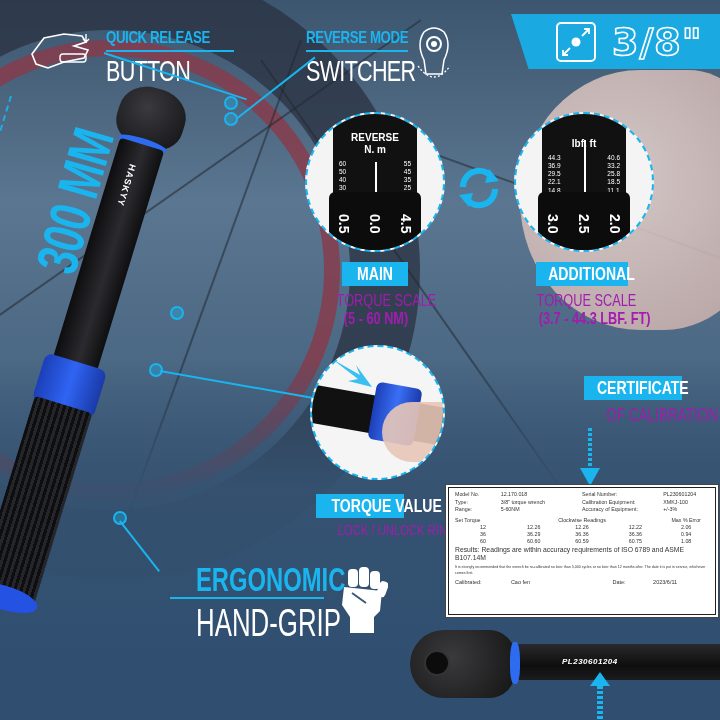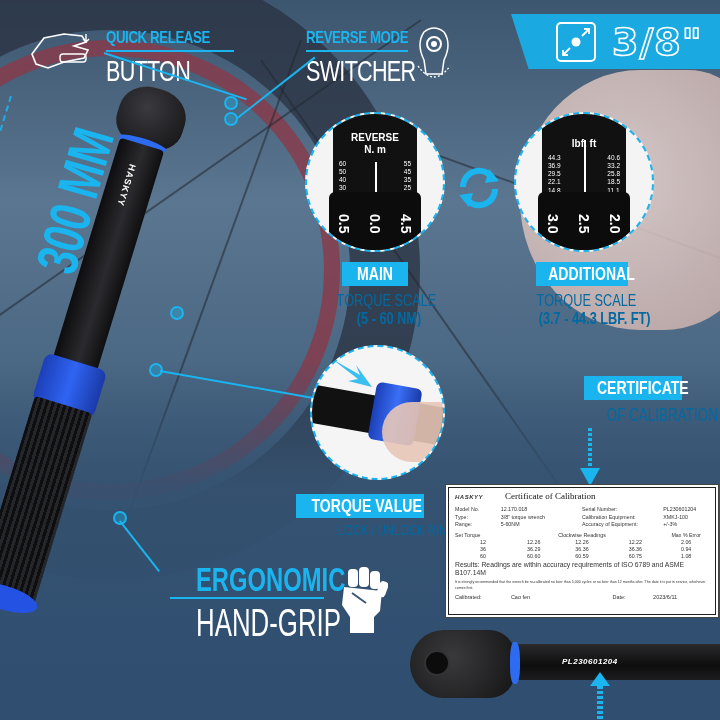--- a/index.html
+++ b/index.html
@@ -52,21 +52,21 @@
   .zoom-circle { position: absolute; border-radius: 50%; background: #f4f4f4; border: 2px dashed #1ab4ef; outline: 5px solid rgba(255,255,255,.0); overflow: hidden; }
   .scale-col { position: absolute; left: 50%; top: 0; width: 84px; margin-left: -42px; height: 100%; background: #111; }
   .scale-title { color: #fff; font-weight: 700; font-size: 10px; text-align: center; margin-top: 18px; line-height: 1.2; }
   .scale-nums { display: flex; justify-content: space-between; color: #fff; font-size: 6.5px; padding: 4px 6px 0; line-height: 1.25; }
   .scale-bottom { position: absolute; bottom: 0; left: -4px; width: 92px; height: 58px; background: #0c0c0d; border-radius: 6px 6px 0 0; color: #fff; font-size: 14px; font-weight: 700; display: flex; justify-content: space-around; padding-top: 22px; }
   .scale-bottom span { writing-mode: vertical-rl; }
   .tick-center { position: absolute; left: 50%; top: 48px; width: 1.5px; height: 110px; background: #fff; }
 
   .tag { position: absolute; background: #1ab4ef; color: #fff; font-weight: 700; font-size: 18px; text-align: center; line-height: 24px; white-space: nowrap; }
   .tag span { display: inline-block; transform: scaleX(.78); }
-  .sub { position: absolute; color: #0369a1; font-size: 17px; text-align: right; white-space: nowrap; line-height: 1.05; }
+  .sub { position: absolute; color: #a21caf; font-size: 17px; text-align: center; white-space: nowrap; line-height: 1.05; }
   .sub span { display: inline-block; transform: scaleX(.75); }
 
   .rotate-arrows { position: absolute; left: 455px; top: 165px; width: 48px; height: 46px; }
 
   
   .lock-circle { position: absolute; left: 310px; top: 345px; width: 135px; height: 135px; border-radius: 50%; background: #f5f5f5; border: 2px dashed #1ab4ef; overflow: hidden; }
 
   
   .cert { position: absolute; left: 445px; top: 484px; width: 274px; height: 134px; background: #fff; border: 1px solid #444; padding: 2px; }
   .cert-inner { border: 1.5px solid #222; width: 100%; height: 100%; padding: 3px 6px; font-size: 5.3px; color: #333; font-family: "Liberation Sans", sans-serif; }
@@ -242,36 +242,32 @@
 </div>
 
 <div class="lock-circle">
   <div style="position:absolute;left:-10px;top:50px;width:160px;height:38px;background:#111;transform:rotate(10deg);border-radius:4px"></div>
   <div style="position:absolute;left:60px;top:38px;width:46px;height:58px;background:linear-gradient(90deg,#1c3fb8,#3a6ff5,#1a3aa8);border-radius:6px;transform:rotate(10deg)"></div>
   <div style="position:absolute;left:70px;top:55px;width:80px;height:60px;background:#e8c6b8;border-radius:30px 10px 10px 30px;opacity:.9"></div>
   <svg style="position:absolute;left:18px;top:10px" width="44" height="36" viewBox="0 0 44 36">
     <path d="M2 2 L30 18 L26 8 L42 30 L18 24 L28 22 Z" fill="#1ab4ef" opacity=".85"></path>
   </svg>
 </div>
-<div class="tag" style="left:296px;top:494px;width:128px"><span>TORQUE VALUE</span></div>
+<div class="tag" style="left:316px;top:494px;width:88px"><span>TORQUE VALUE</span></div>
 <div class="sub" style="left:318px;top:522px;width:104px;font-size:15px"><span>LOCK / UNLOCK RING</span></div>
 
 <div class="tag" style="left:584px;top:376px;width:98px"><span>CERTIFICATE</span></div>
 <div class="sub" style="left:588px;top:406px;width:94px;font-size:18px"><span>OF CALIBRATION</span></div>
 <svg style="position:absolute;left:580px;top:428px" width="20" height="60" viewBox="0 0 20 60">
   <line x1="10" y1="0" x2="10" y2="40" stroke="#1ab4ef" stroke-width="4" stroke-dasharray="3 2"></line>
   <path d="M0 40 L20 40 L10 58 Z" fill="#1ab4ef"></path>
 </svg>
 
 <div class="cert">
   <div class="cert-inner">
-    <div class="cert-head">
-      <span class="cert-logo">HASKYY</span>
-      <span class="cert-title">Certificate of Calibration</span>
-    </div>
     <div class="cert-grid">
       <span>Model No.</span>
         <span>12.170.018</span>
         <span>Serial Number:</span>
         <span>PL230601204</span>
       <span>Type:</span>
         <span>3/8" torque wrench</span>
         <span>Calibration Equipment:</span>
         <span>XMKJ-100</span>
       <span>Range:</span>

